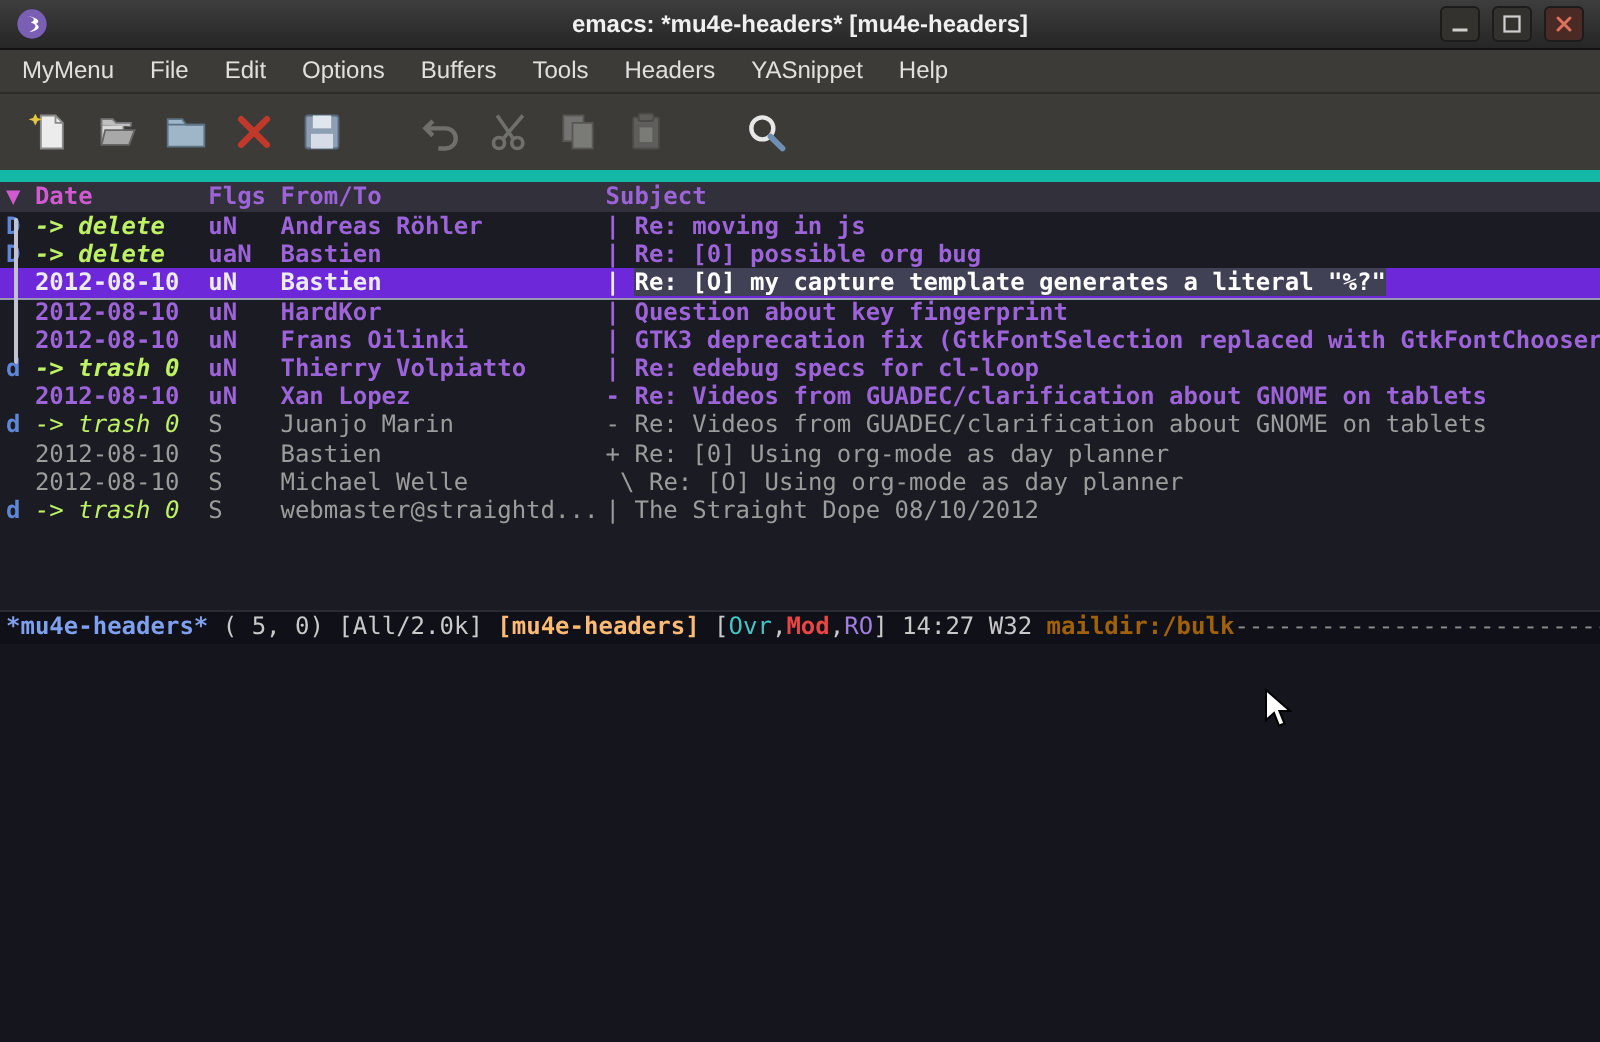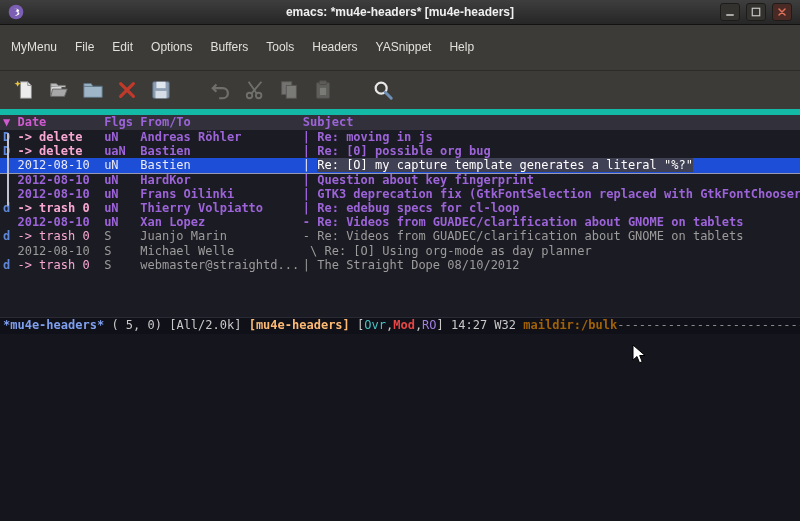--- a/index.html
+++ b/index.html
@@ -8,21 +8,21 @@
 
   
   .titlebar{flex:0 0 24px;height:24px;background:linear-gradient(#3e3e3e,#262626);border-bottom:1px solid #121212;display:flex;align-items:center;padding:0 8px;position:relative}
   .title-icon{width:16px;height:16px;display:inline-flex;z-index:2}
   .title-text{position:absolute;left:90px;right:90px;text-align:center;color:#f0f0f0;font-size:12px;font-weight:bold;line-height:24px;white-space:nowrap;overflow:hidden}
   .win-controls{margin-left:auto;display:flex;gap:6px;z-index:2}
   .win-btn{width:18px;height:16px;display:inline-flex;align-items:center;justify-content:center;border-radius:3px;background:#34322f;border:1px solid #1d1c1a}
   .win-btn.close{background:#4a2a24}
 
   
-  .menubar{flex:0 0 21px;height:21px;background:#3c3b37;display:flex;align-items:center;padding:12px 2px;border-bottom:1px solid #2d2c29}
+  .menubar{flex:0 0 21px;height:21px;background:#3c3b37;display:flex;align-items:center;padding:0 2px;border-bottom:1px solid #2d2c29}
   .menu-item{color:#e2e0da;font-size:12px;padding:0 9px;line-height:21px;cursor:default}
 
   
   .toolbar{flex:0 0 38px;height:38px;background:#3c3b37;display:flex;align-items:center;padding:0 10px;gap:4px}
   .tool-btn{width:30px;height:30px;display:flex;align-items:center;justify-content:center;border-radius:3px}
   .tool-btn.gap{margin-left:26px}
   .tool-btn.disabled{opacity:.35;filter:grayscale(1)}
   .tool-icon{width:22px;height:22px;display:inline-flex}
   .tool-icon svg{width:22px;height:22px}
 
@@ -32,23 +32,23 @@
   .header-line .sorted{color:#d05ad0}
   .c-mark{display:inline-block;width:2ch;vertical-align:top;overflow:hidden}
   .c-date{display:inline-block;width:12ch;vertical-align:top}
   .c-flags{display:inline-block;width:5ch;vertical-align:top}
   .c-from{display:inline-block;width:22.5ch;vertical-align:top;overflow:hidden}
 
   .buffer{flex:1;position:relative;background:#1b1b23;font-family:"DejaVu Sans Mono",monospace;font-size:12px;line-height:14.2px;overflow:hidden}
   .row{height:14.2px;white-space:pre;padding-left:3px}
   .row.unread{color:#9c64d8;font-weight:bold}
   .row.read{color:#9c9c9c}
-  .row.current{color:#eceaf2;font-weight:normal;background:#1d4ed8;box-shadow:0 1px 0 #9898b0}
+  .row.current{color:#eceaf2;font-weight:bold;background:#6d28d9;box-shadow:0 1px 0 #9898b0}
   .row .c-mark{color:#5f87d7;font-weight:bold}
-  .row .mark-action{color:#f9a8d4;}
+  .row .mark-action{color:#bef264;font-style:italic}
   .row.current .c-subj{background:#414156;color:#ffffff}
   .sb-thumb{position:absolute;left:7px;top:3px;width:2px;height:73px;background:#c2c2d0;border-radius:1px}
 
   .modeline{flex:0 0 16px;height:16px;background:#101018;border-top:1px solid #2a2a35;font-family:"DejaVu Sans Mono",monospace;font-size:12px;line-height:15px;color:#c9c9c9;padding-left:3px;white-space:pre;overflow:hidden}
   .seg-buffer-name{color:#7f9fef;font-weight:bold}
   .seg-mode{color:#fdba74;font-weight:bold}
   .seg-ovr{color:#45c5c5}
   .seg-mod{color:#e84545;font-weight:bold}
   .seg-ro{color:#a07fdf}
   .seg-path{color:#a16207;font-weight:bold}
@@ -195,20 +195,21 @@
     <div class="buffer">
       <div id="message-list">
           <div class="row unread"><span class="c-mark">D</span><span class="c-date mark-action">-&gt; delete</span><span class="c-flags">uN</span><span class="c-from">Andreas Röhler</span><span class="c-thread">| </span><span class="c-subj">Re: moving in js</span></div>
           <div class="row unread"><span class="c-mark">D</span><span class="c-date mark-action">-&gt; delete</span><span class="c-flags">uaN</span><span class="c-from">Bastien</span><span class="c-thread">| </span><span class="c-subj">Re: [0] possible org bug</span></div>
           <div class="row current"><span class="c-mark"></span><span class="c-date">2012-08-10</span><span class="c-flags">uN</span><span class="c-from">Bastien</span><span class="c-thread">| </span><span class="c-subj">Re: [O] my capture template generates a literal "%?"</span></div>
           <div class="row unread"><span class="c-mark"></span><span class="c-date">2012-08-10</span><span class="c-flags">uN</span><span class="c-from">HardKor</span><span class="c-thread">| </span><span class="c-subj">Question about key fingerprint</span></div>
           <div class="row unread"><span class="c-mark"></span><span class="c-date">2012-08-10</span><span class="c-flags">uN</span><span class="c-from">Frans Oilinki</span><span class="c-thread">| </span><span class="c-subj">GTK3 deprecation fix (GtkFontSelection replaced with GtkFontChooser)</span></div>
           <div class="row unread"><span class="c-mark">d</span><span class="c-date mark-action">-&gt; trash 0</span><span class="c-flags">uN</span><span class="c-from">Thierry Volpiatto</span><span class="c-thread">| </span><span class="c-subj">Re: edebug specs for cl-loop</span></div>
           <div class="row unread"><span class="c-mark"></span><span class="c-date">2012-08-10</span><span class="c-flags">uN</span><span class="c-from">Xan Lopez</span><span class="c-thread">- </span><span class="c-subj">Re: Videos from GUADEC/clarification about GNOME on tablets</span></div>
           <div class="row read"><span class="c-mark">d</span><span class="c-date mark-action">-&gt; trash 0</span><span class="c-flags">S</span><span class="c-from">Juanjo Marin</span><span class="c-thread">- </span><span class="c-subj">Re: Videos from GUADEC/clarification about GNOME on tablets</span></div>
+          <div class="row read"><span class="c-mark"></span><span class="c-date">2012-08-10</span><span class="c-flags">S</span><span class="c-from">Bastien</span><span class="c-thread">+ </span><span class="c-subj">Re: [0] Using org-mode as day planner</span></div>
           <div class="row read"><span class="c-mark"></span><span class="c-date">2012-08-10</span><span class="c-flags">S</span><span class="c-from">Michael Welle</span><span class="c-thread"> \ </span><span class="c-subj">Re: [O] Using org-mode as day planner</span></div>
           <div class="row read"><span class="c-mark">d</span><span class="c-date mark-action">-&gt; trash 0</span><span class="c-flags">S</span><span class="c-from">webmaster@straightd...</span><span class="c-thread">| </span><span class="c-subj">The Straight Dope 08/10/2012</span></div>
         </div>
 
       <div class="sb-thumb"></div>
     </div>
 
     <div class="modeline" id="modeline"><span class="seg-buffer-name">*mu4e-headers*</span><span class="seg-plain"> ( 5, 0) [All/2.0k] </span><span class="seg-mode">[mu4e-headers]</span><span class="seg-plain"> [</span><span class="seg-ovr">Ovr</span><span class="seg-plain">,</span><span class="seg-mod">Mod</span><span class="seg-plain">,</span><span class="seg-ro">RO</span><span class="seg-plain">] </span><span class="seg-plain">14:27 W32 </span><span class="seg-path">maildir:/bulk</span><span class="seg-dashes">------------------------------</span></div>
     <div class="echo"></div>
   </div>

